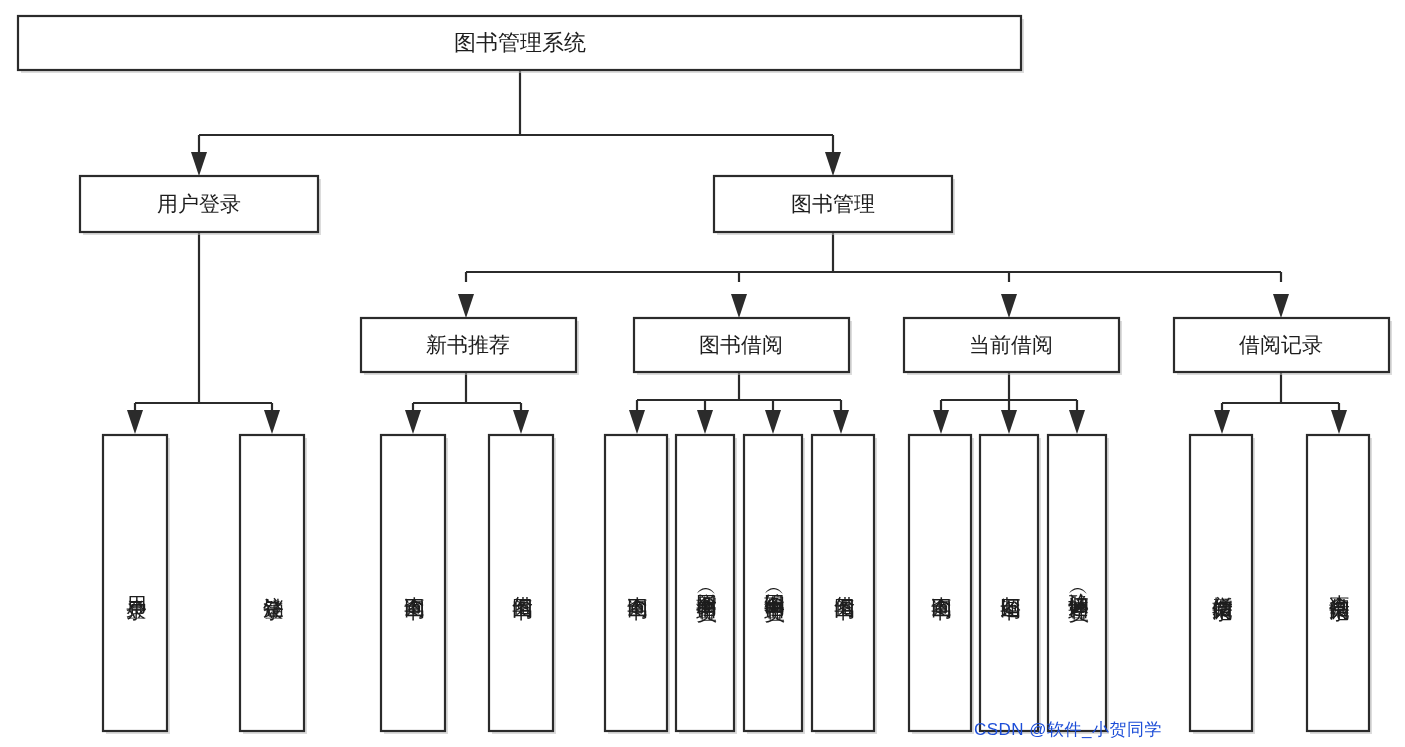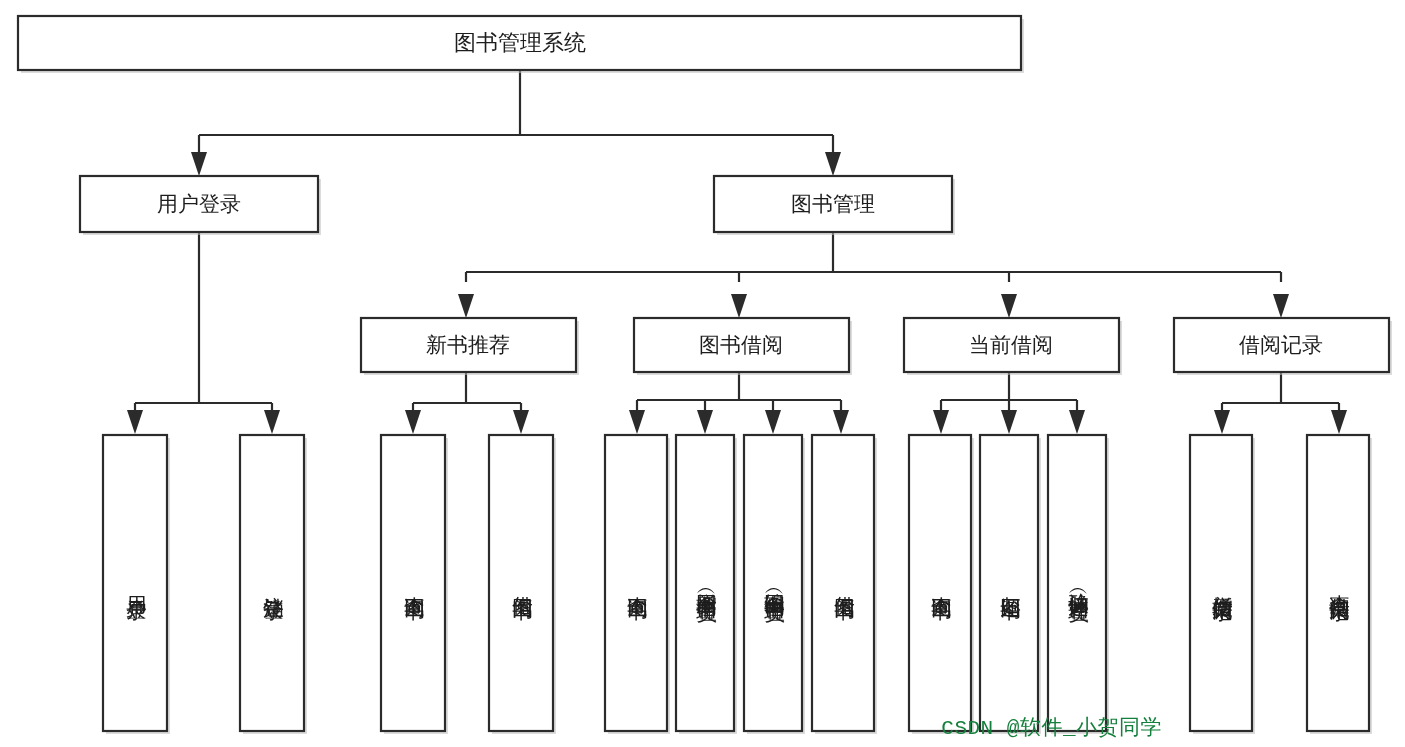--- a/index.html
+++ b/index.html
@@ -42,23 +42,23 @@
     stroke-width:2.2;
     fill:none;
     stroke-linecap:butt;
   }
   .arrow-head{fill:#2b2b2b;}
 
   .watermark{
     position:absolute;
     right:14px;
     bottom:6px;
-    font-family:Liberation Mono, monospace;
-    font-size:21px;
-    color:#15803d;
+    font-family:Liberation Sans, sans-serif;
+    font-size:17px;
+    color:#1d4ed8;
     letter-spacing:.5px;
     white-space:nowrap;
     user-select:none;
   }
 </style>
 </head>
 <body>
 
 <div id="diagram-root">
 

